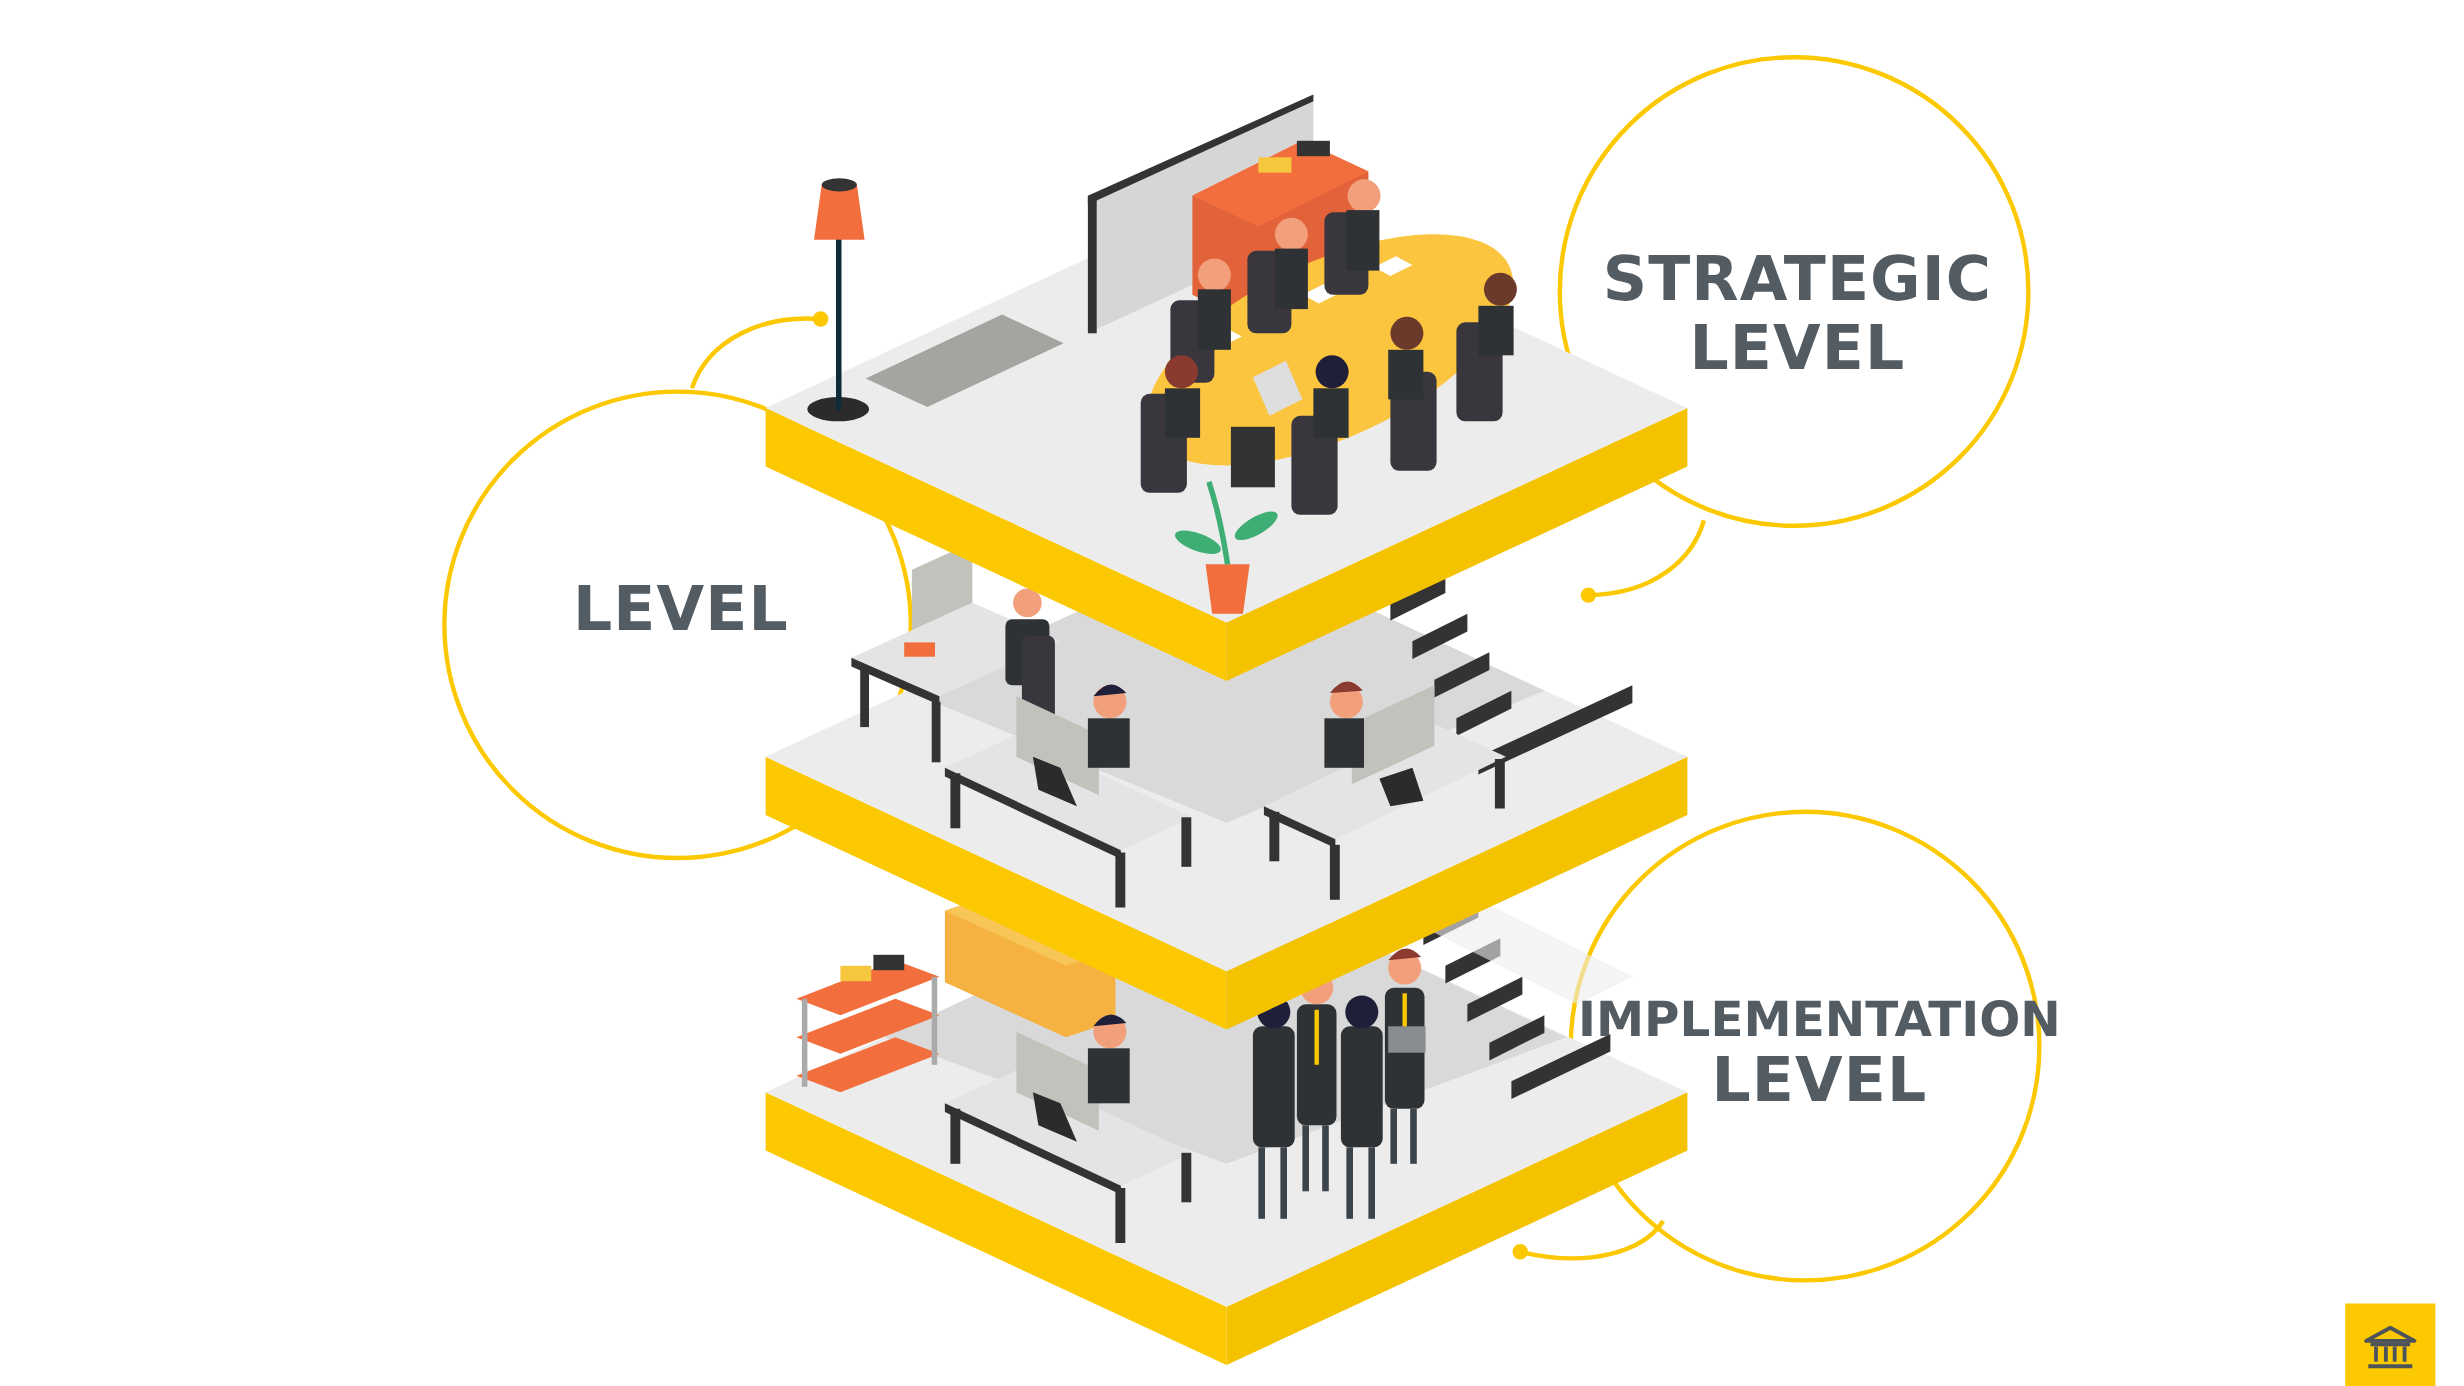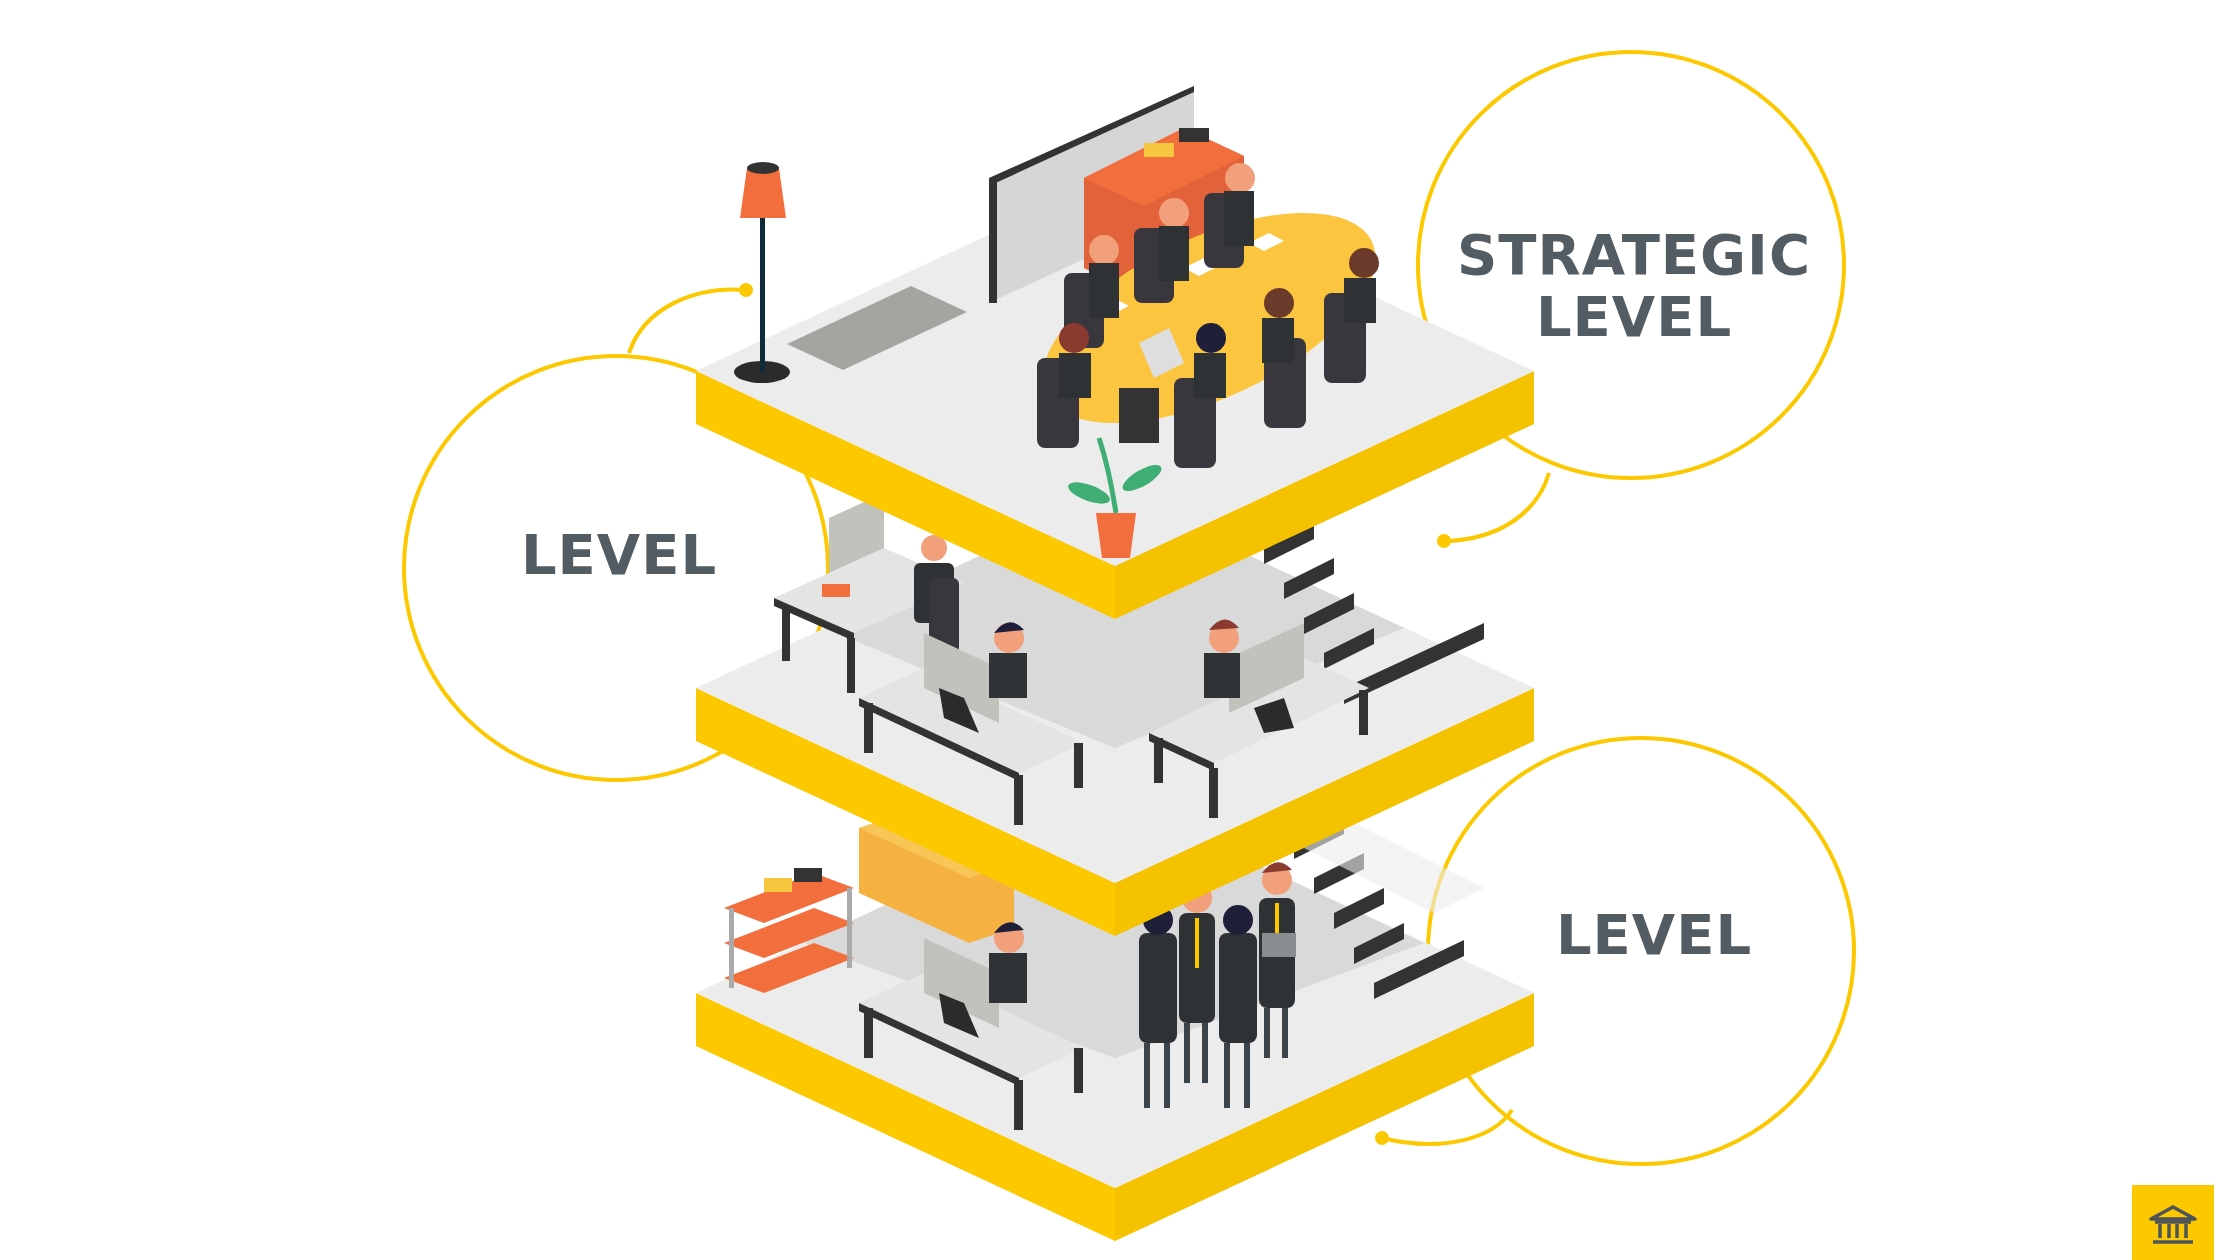--- a/index.html
+++ b/index.html
@@ -252,20 +252,21 @@
   </svg>
 
   <div id="strategic-label" class="level-label">
     <span>STRATEGIC</span>
     <span>LEVEL</span>
   </div>
   <div id="operations-label" class="level-label">
     <span>LEVEL</span>
   </div>
   <div id="implementation-label" class="level-label">
+    <span class="line1">IMPLEMENTATION</span>
     <span class="line2">LEVEL</span>
   </div>
 
   <div id="home-button">
     <svg width="52" height="44" viewBox="0 0 52 44">
       <g fill="none" stroke="#4d5459" stroke-width="3.5" stroke-linejoin="round">
         <polygon points="26,3 48,15 4,15"></polygon>
         <line x1="8" y1="18" x2="44" y2="18"></line>
         <line x1="13" y1="20" x2="13" y2="34"></line>
         <line x1="22" y1="20" x2="22" y2="34"></line>

